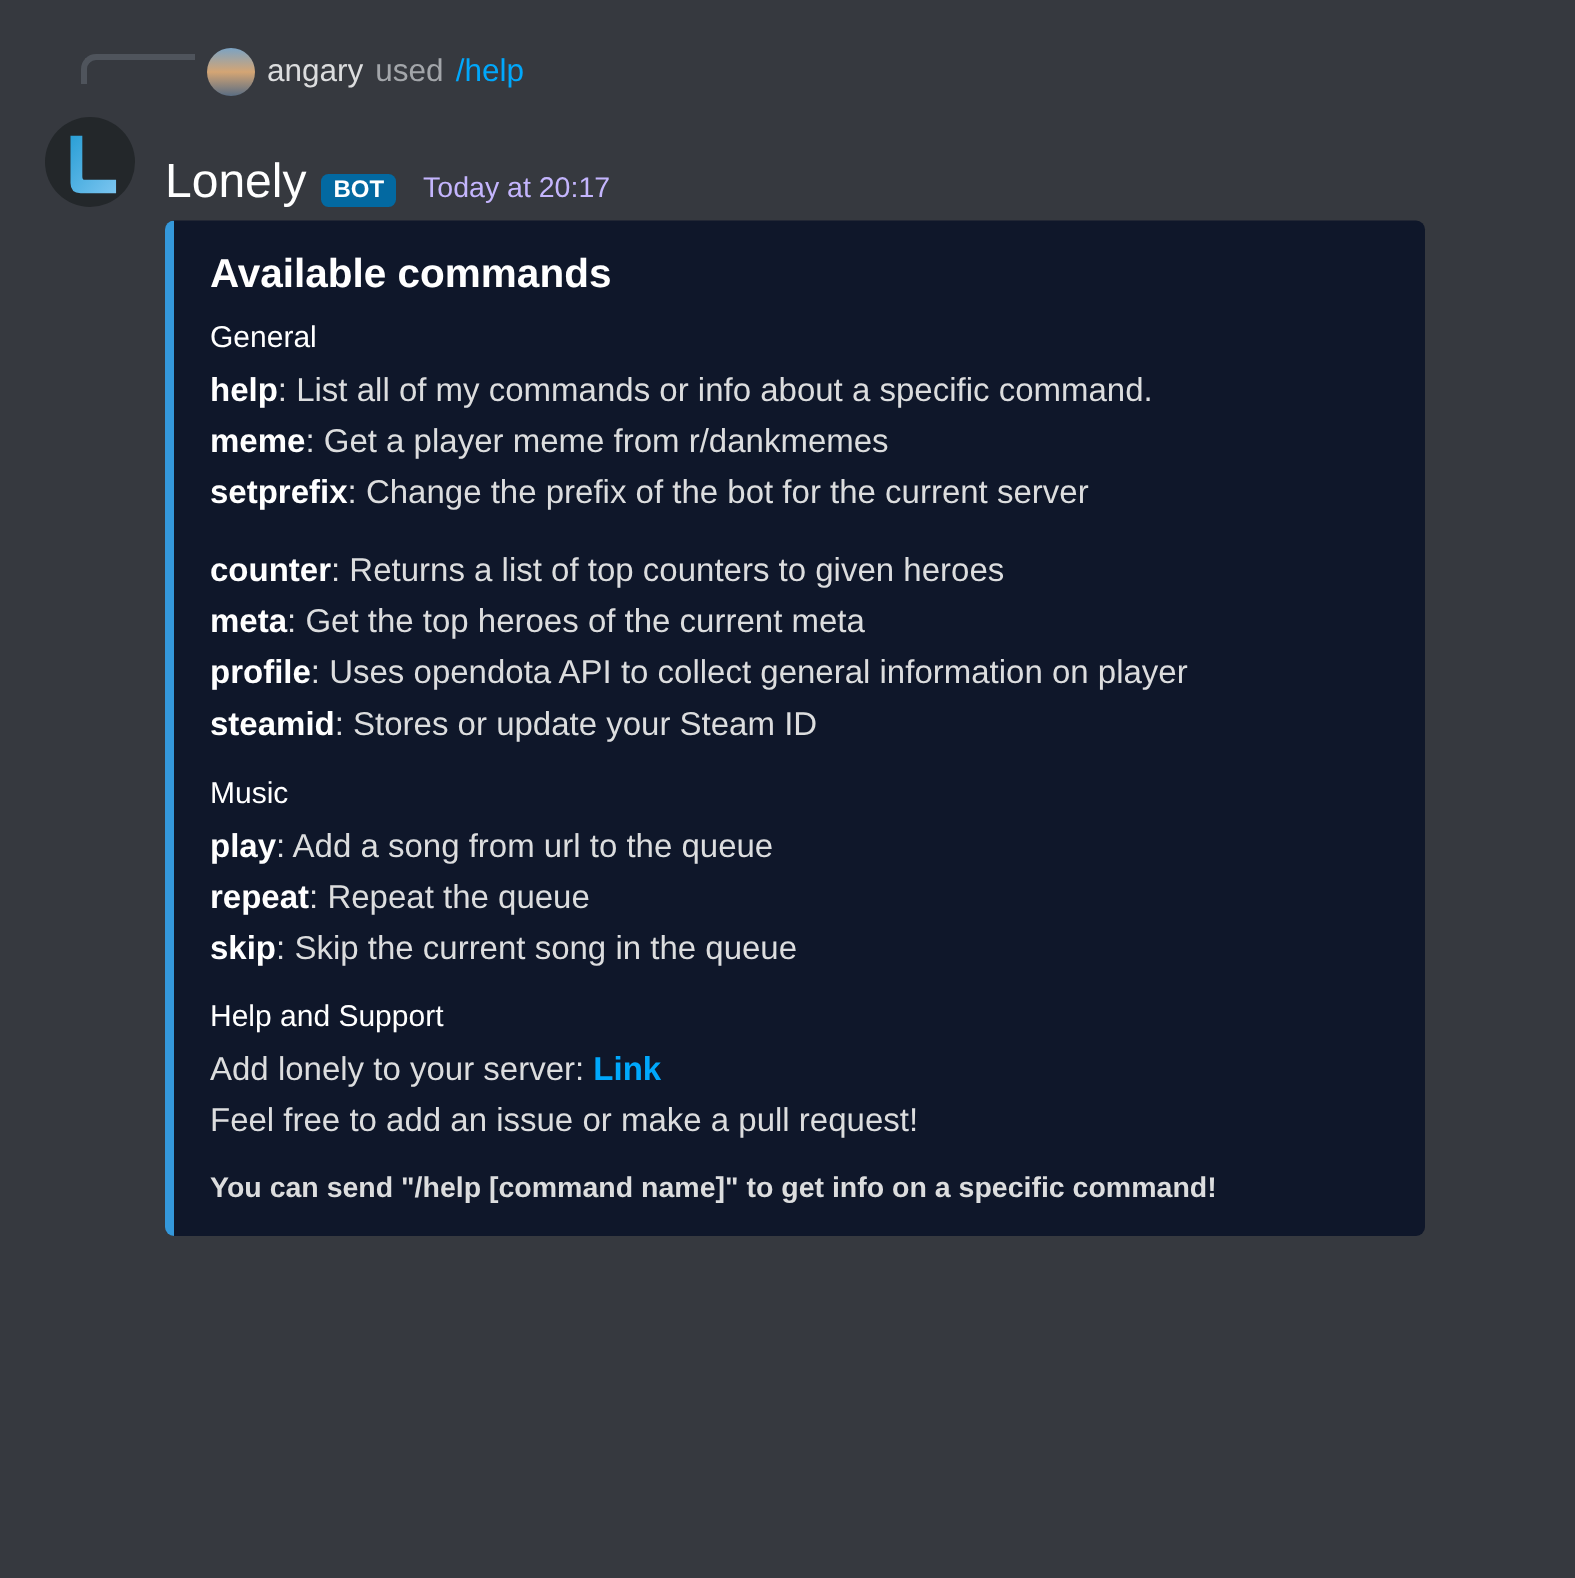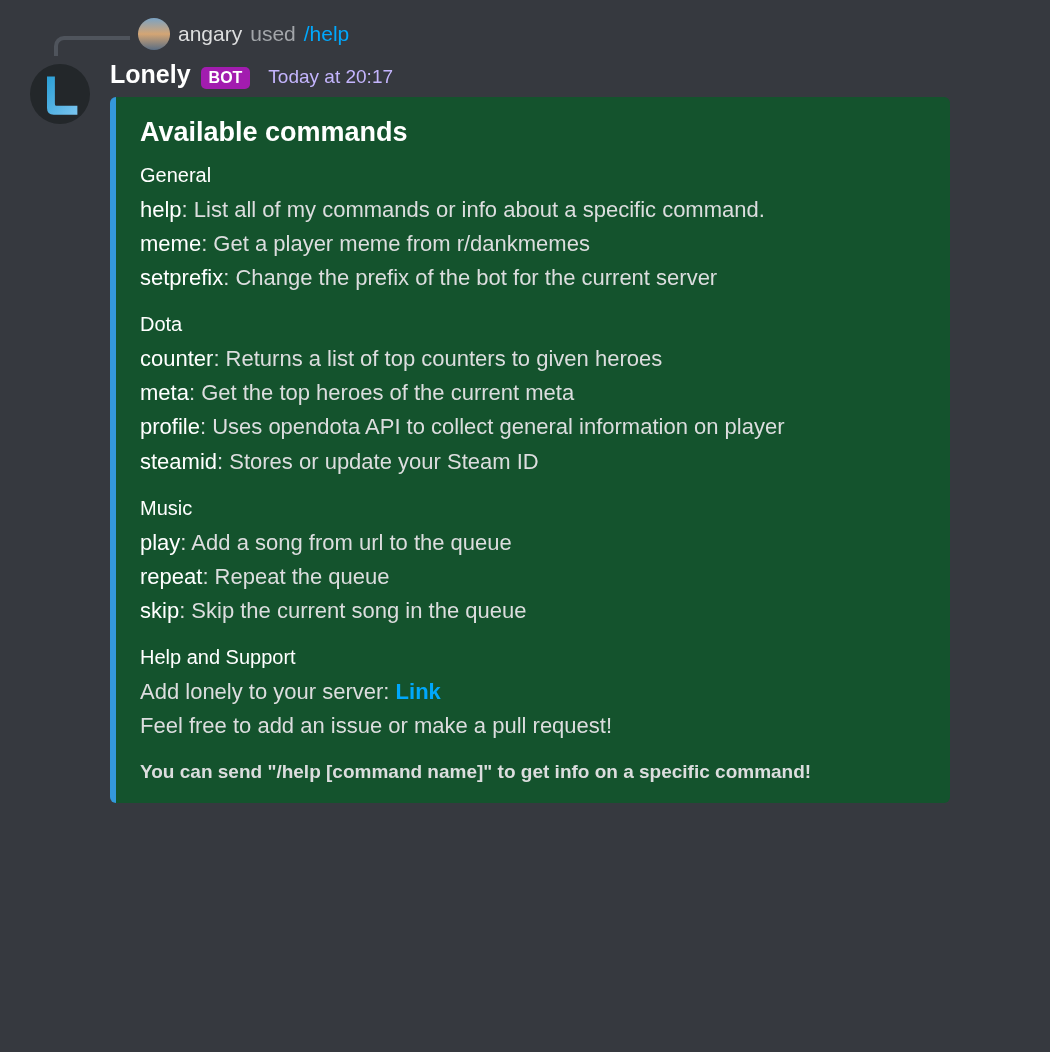--- a/index.html
+++ b/index.html
@@ -9,21 +9,21 @@
     }
     body {
       background-color: #36393f;
       font-family: "gg sans", "Helvetica Neue", Helvetica, Arial, sans-serif;
       width: 1050px;
       height: 1052px;
       overflow: hidden;
       color: #dcddde;
     }
     .message-container {
-      padding: 18px 30px;
+      padding: 32px 30px;
       position: relative;
     }
     .reply-spine {
       position: absolute;
       left: 54px;
       top: 36px;
       width: 76px;
       height: 20px;
       border-left: 4px solid #4f545c;
       border-top: 4px solid #4f545c;
@@ -84,39 +84,40 @@
       flex: 1;
     }
     .header-row {
       display: flex;
       align-items: baseline;
       gap: 10px;
       margin-bottom: 8px;
     }
     .bot-name {
       color: #ffffff;
-      font-size: 25px;
-      font-weight: 700;
+      font-size: 32px;
+      font-weight: 400;
+      margin-top: 28px;
     }
     .bot-badge {
-      background: #a21caf;
+      background: #0369a1;
       color: #ffffff;
       font-size: 16px;
       font-weight: 600;
       padding: 2px 8px;
       border-radius: 5px;
       text-transform: uppercase;
     }
     .timestamp {
       color: #c4b5fd;
       font-size: 19px;
       margin-left: 8px;
     }
     .embed {
-      background: #14532d;
+      background: #0f172a;
       border-left: 6px solid #3498db;
       border-radius: 6px;
       padding: 20px 26px 20px 24px;
       max-width: 840px;
     }
     .embed-title {
       color: #ffffff;
       font-size: 27px;
       font-weight: 700;
       margin-bottom: 16px;
@@ -129,21 +130,21 @@
     }
     .embed-section {
       margin-bottom: 18px;
     }
     .cmd-line {
       font-size: 22px;
       line-height: 1.55;
       color: #dcddde;
     }
     .cmd-name {
-      font-weight: 400;
+      font-weight: 700;
       color: #ffffff;
     }
     .plain-line {
       font-size: 22px;
       line-height: 1.55;
       color: #dcddde;
     }
     .link {
       color: #00a8fc;
       font-weight: 700;
@@ -193,21 +194,20 @@
 
       <div class="embed">
         <div class="embed-title">Available commands</div>
         <div class="embed-section">
             <div class="embed-section-title">General</div>
             <div class="cmd-line"><span class="cmd-name">help</span><span>: List all of my commands or info about a specific command.</span></div>
             <div class="cmd-line"><span class="cmd-name">meme</span><span>: Get a player meme from r/dankmemes</span></div>
             <div class="cmd-line"><span class="cmd-name">setprefix</span><span>: Change the prefix of the bot for the current server</span></div>
           </div>
           <div class="embed-section">
-            <div class="embed-section-title">Dota</div>
             <div class="cmd-line"><span class="cmd-name">counter</span><span>: Returns a list of top counters to given heroes</span></div>
             <div class="cmd-line"><span class="cmd-name">meta</span><span>: Get the top heroes of the current meta</span></div>
             <div class="cmd-line"><span class="cmd-name">profile</span><span>: Uses opendota API to collect general information on player</span></div>
             <div class="cmd-line"><span class="cmd-name">steamid</span><span>: Stores or update your Steam ID</span></div>
           </div>
           <div class="embed-section">
             <div class="embed-section-title">Music</div>
             <div class="cmd-line"><span class="cmd-name">play</span><span>: Add a song from url to the queue</span></div>
             <div class="cmd-line"><span class="cmd-name">repeat</span><span>: Repeat the queue</span></div>
             <div class="cmd-line"><span class="cmd-name">skip</span><span>: Skip the current song in the queue</span></div>

